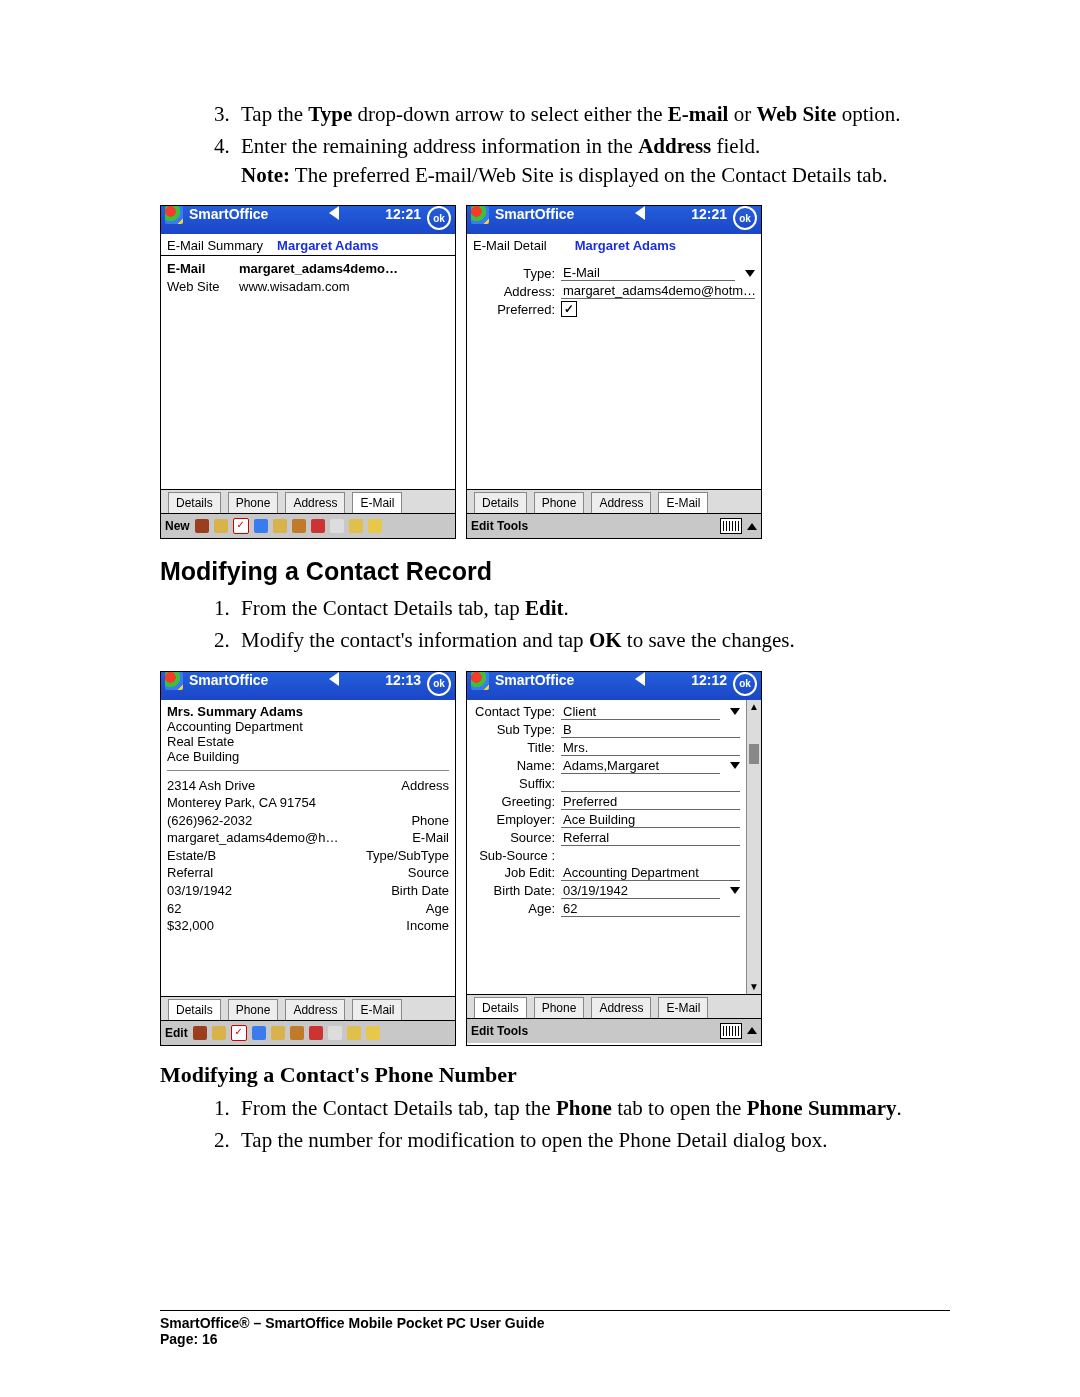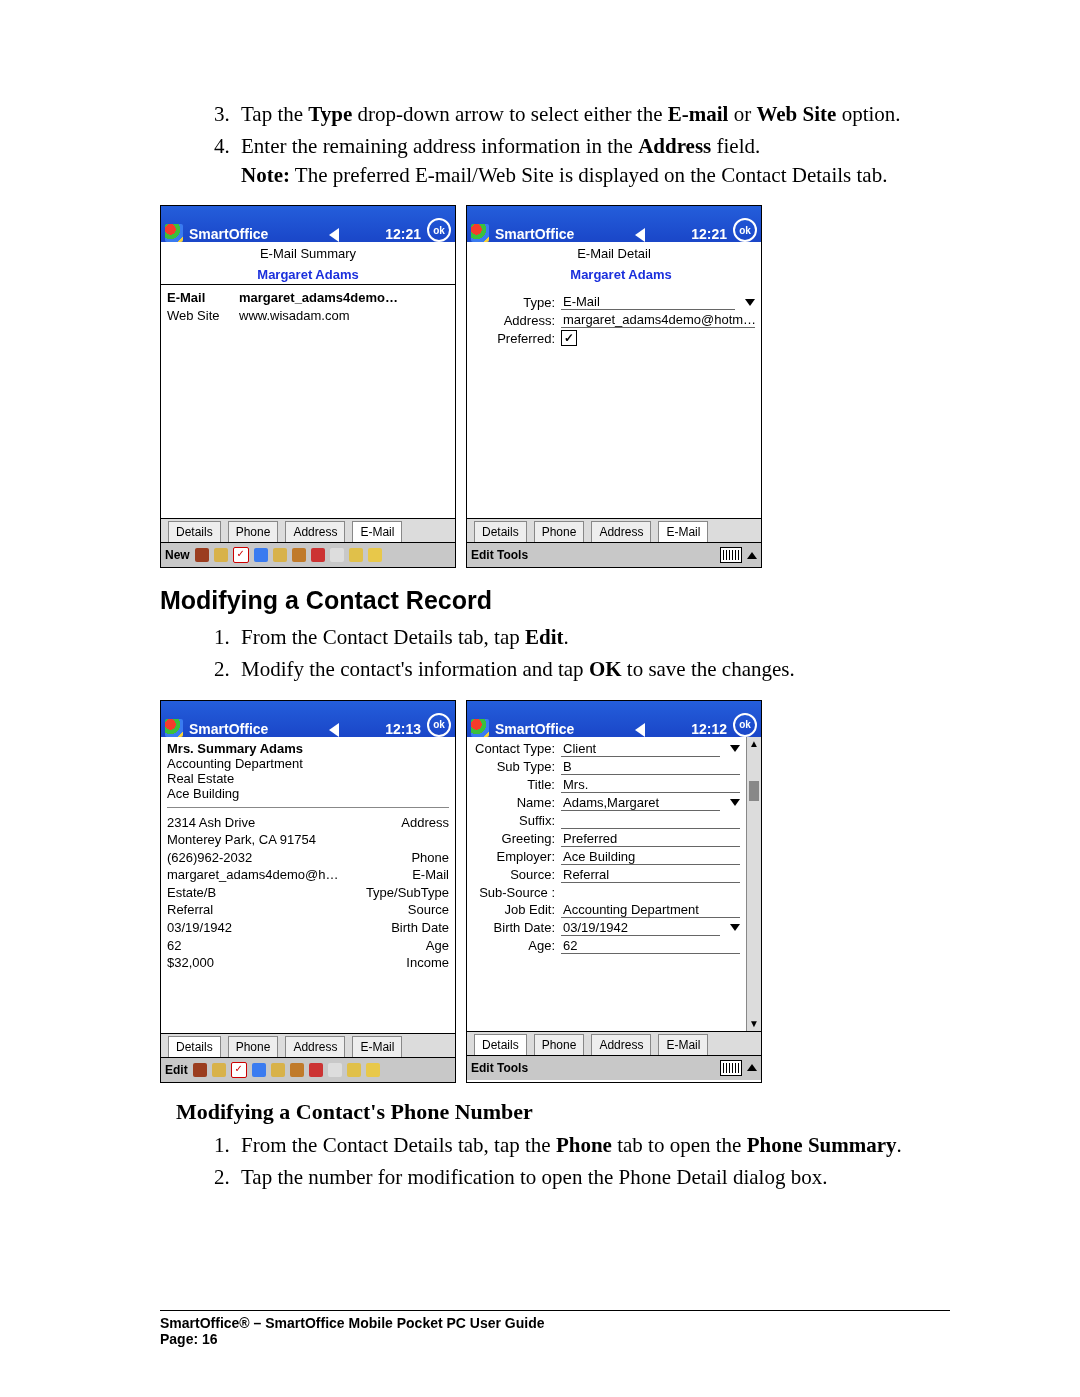--- a/index.html
+++ b/index.html
@@ -1,32 +1,32 @@
 <!DOCTYPE html>
 <html><head>
 <meta charset="utf-8">
 <style>
   body{margin:0;background:#fff;font-family:"Times New Roman",Times,serif;color:#000;}
   .page{width:1080px;height:1397px;position:relative;box-sizing:border-box;padding:100px 130px 50px 160px;}
   .body-text{font-size:21px;line-height:1.35;}
   ol.body-text{padding-left:75px;margin:0 0 16px 0;}
   ol.body-text li{margin-bottom:4px;padding-left:6px;}
   h2{font-family:Arial,Helvetica,sans-serif;font-weight:bold;font-size:25px;margin:18px 0 8px 0;}
-  h3{font-family:"Times New Roman",Times,serif;font-weight:bold;font-size:22px;margin:16px 0 6px 16px;}
+  h3{font-family:"Times New Roman",Times,serif;font-weight:bold;font-size:22px;margin:16px 0 6px 0;}
   .b{font-weight:bold;}
   .shots{display:flex;gap:10px;margin:6px 0 10px 0;justify-content:flex-start;}
   
   .pda{width:294px;border:1px solid #000;font-family:Tahoma,Arial,sans-serif;font-size:13px;background:#fff;display:flex;flex-direction:column;}
-  .titlebar{height:28px;background:linear-gradient(#245edb,#1a46c8);color:#fff;display:flex;align-items:flex-end;padding:8px 4px 0 4px;gap:6px;}
+  .titlebar{height:28px;background:linear-gradient(#245edb,#1a46c8);color:#fff;display:flex;align-items:flex-start;padding:0 4px 0 4px;gap:6px;}
   .flag{width:18px;height:18px;background:radial-gradient(circle at 30% 30%,#f53c2b 0 30%,#3cbf3c 30% 55%,#3a7bf0 55% 80%,#f7d23b 80% 100%);border-radius:2px;}
   .titlebar .app{font-weight:bold;font-size:14px;flex:1;}
   .spk{width:0;height:0;border-style:solid;border-width:7px 0 7px 10px;border-color:transparent transparent transparent #fff;transform:scaleX(-1);}
   .time{font-weight:bold;font-size:14px;margin-left:40px;}
   .okbtn{width:20px;height:20px;border:2px solid #fff;border-radius:50%;display:flex;align-items:center;justify-content:center;font-size:10px;font-weight:bold;color:#fff;}
-  .subhead{padding:4px 6px 2px 6px;display:flex;align-items:center;gap:6px;border-bottom:1px solid #000;font-size:13px;flex-direction:column;}
+  .subhead{padding:4px 6px 2px 6px;display:flex;align-items:center;gap:14px;border-bottom:1px solid #000;font-size:13px;}
   .subhead .lab{color:#000;}
   .subhead .val{color:#1a2fdc;font-weight:bold;}
   .subhead.nb{border-bottom:none;}
   .content{flex:1;padding:4px 6px;min-height:222px;}
   .row{display:flex;gap:10px;font-size:13px;line-height:1.35;}
   .row .c1{width:62px;}
   .row .c2{flex:1;}
   .rt{text-align:right;}
   .form-row{display:flex;align-items:center;margin:2px 0;font-size:13px;gap:6px;}
   .form-row .fl{width:82px;text-align:right;}

